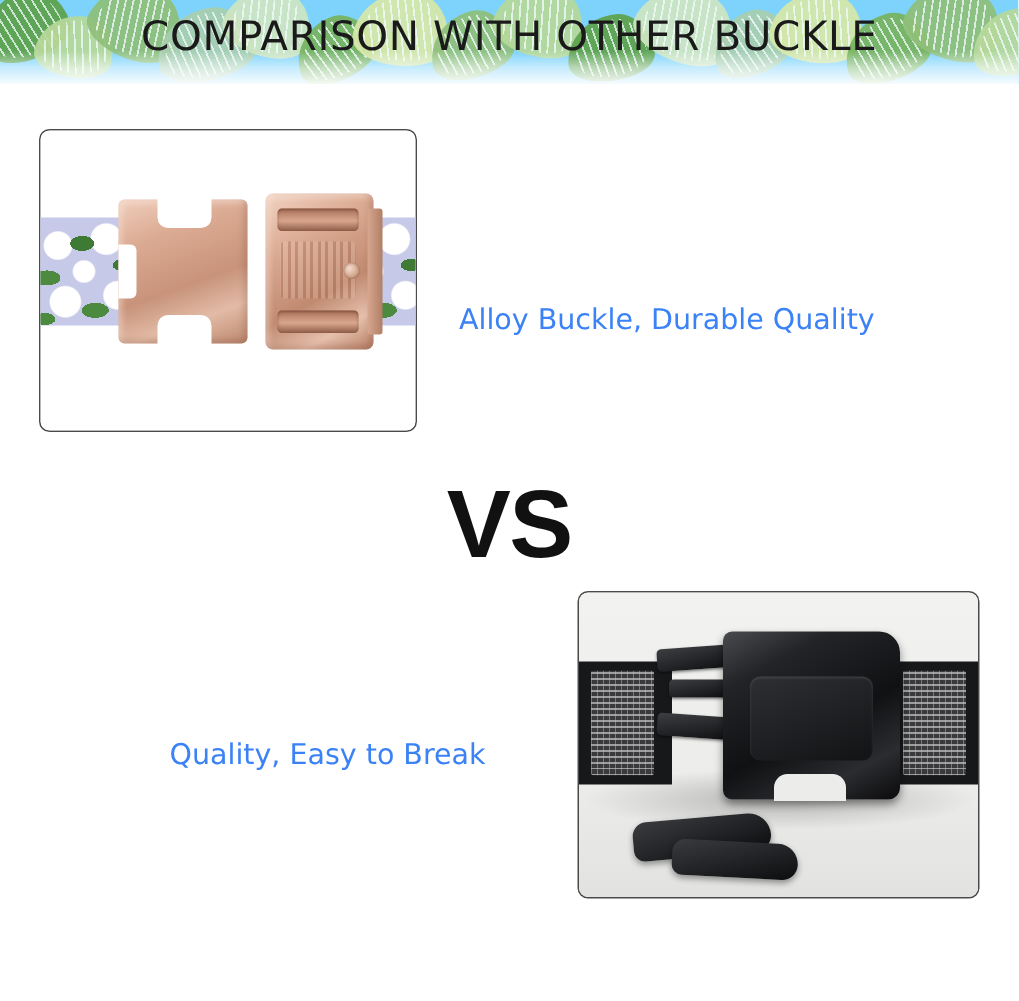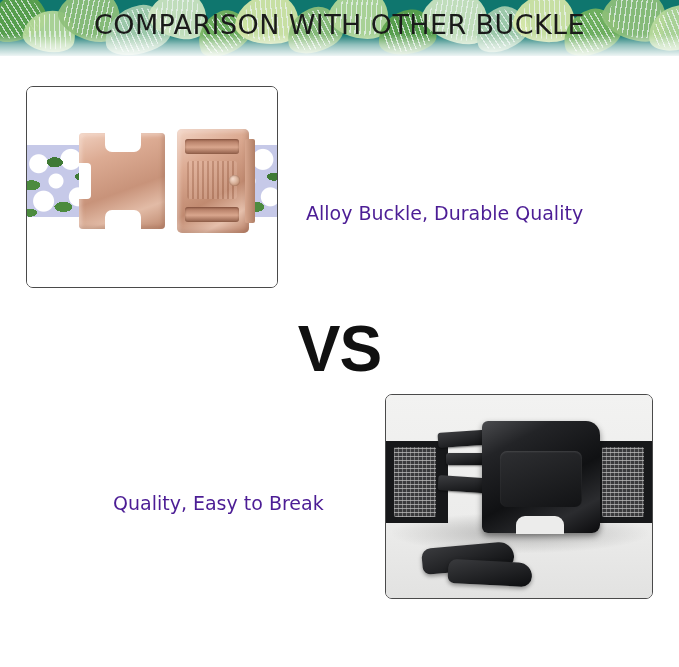--- a/index.html
+++ b/index.html
@@ -16,21 +16,21 @@
     background: #ffffff;
   }
 
   
   .header-band {
     position: absolute;
     left: 0; top: 0;
     width: 679px;
     height: 56px;
     overflow: hidden;
-    background: #0f766e;
+    background: #7dd3fc;
   }
   .leaf-layer {
     position: absolute;
     left: 0; top: 0;
     width: 679px;
     height: 56px;
   }
   .leaf {
     position: absolute;
     border-radius: 60% 40% 55% 45% / 70% 65% 35% 30%;
@@ -275,21 +275,21 @@
     border-radius: 10px 16px 12px 8px;
     box-shadow: 0 2px 4px rgba(0,0,0,0.4);
   }
   .p-broken.one { left: 36px; top: 150px; width: 92px; height: 26px; transform: rotate(-5deg); }
   .p-broken.two { left: 62px; top: 166px; width: 84px; height: 24px; transform: rotate(3deg); }
 
   
   .caption {
     position: absolute;
     font-size: 19px;
-    color: #4c1d95;
+    color: #3b82f6;
     font-family: "DejaVu Sans", sans-serif;
     white-space: nowrap;
   }
   #caption-alloy   { left: 306px; top: 202px; }
   #caption-plastic { left: 113px; top: 492px; }
 
   .vs-label {
     position: absolute;
     left: 0; top: 312px;
     width: 679px;

